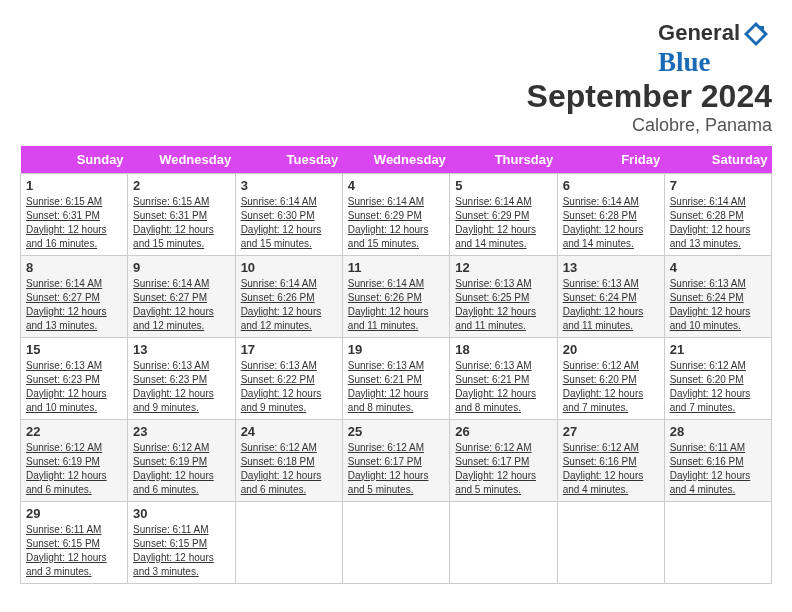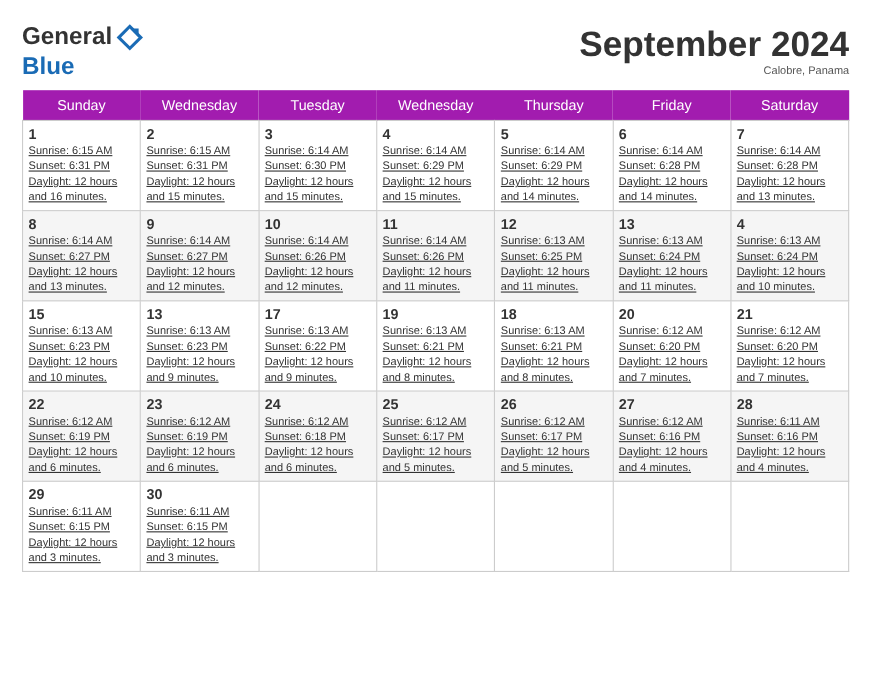--- a/index.html
+++ b/index.html
@@ -6,52 +6,53 @@
     body {
       font-family: Arial, sans-serif;
       background: #fff;
       width: 792px;
       min-height: 612px;
       padding: 20px;
     }
     .header {
       display: flex;
       justify-content: space-between;
-      align-items: center;
+      align-items: flex-end;
       margin-bottom: 10px;
+      flex-direction: column;
     }
     .logo {
       display: flex;
       align-items: center;
     }
     .title-block {
       text-align: right;
       margin-left: 32px;
     }
     .month-title {
       font-size: 32px;
       font-weight: bold;
       color: #333;
     }
     .subtitle {
-      font-size: 10px;
+      font-size: 18px;
       color: #555;
     }
     .calendar {
       width: 100%;
       border-collapse: collapse;
       font-size: 11px;
     }
     .calendar th {
-      background: #a21caf;
+      background: #d946ef;
       color: #fff;
       padding: 6px 4px;
-      text-align: center;
+      text-align: right;
       font-size: 13px;
-      font-weight: normal;
+      font-weight: bold;
     }
     .calendar td {
       border: 1px solid #ccc;
       vertical-align: top;
       padding: 4px 5px;
       width: 108px;
       min-height: 80px;
       color: #333;
       background: #fff;
     }
@@ -81,21 +82,21 @@
 <div class="header">
   <div class="logo">
     <div>
       <div style="font-size:22px; font-weight:bold; line-height:1.1;">
         <span style="color:#333;">General</span><svg style="display:inline-block;vertical-align:middle;margin:0 2px;" width="28" height="28" viewBox="0 0 28 28">
             <polygon points="14,2 26,14 14,26 2,14" fill="#1a6bb5"></polygon>
             <polygon points="14,6 22,14 14,22 6,14" fill="#fff"></polygon>
             <polygon points="14,6 22,6 22,14" fill="#1a6bb5"></polygon>
           </svg>
       </div>
-      <div style="font-size:22px; font-weight:bold; color:#1a6bb5; line-height:1.1;">Blue</div>
+      <div style="font-size:27px; font-weight:bold; color:#1a6bb5; line-height:1.1;font-family:Liberation Serif, serif;">Blue</div>
     </div>
   </div>
   <div class="title-block">
     <div class="month-title">September 2024</div>
     <div class="subtitle">Calobre, Panama</div>
   </div>
 </div>
 
 <table class="calendar">
   <thead>

